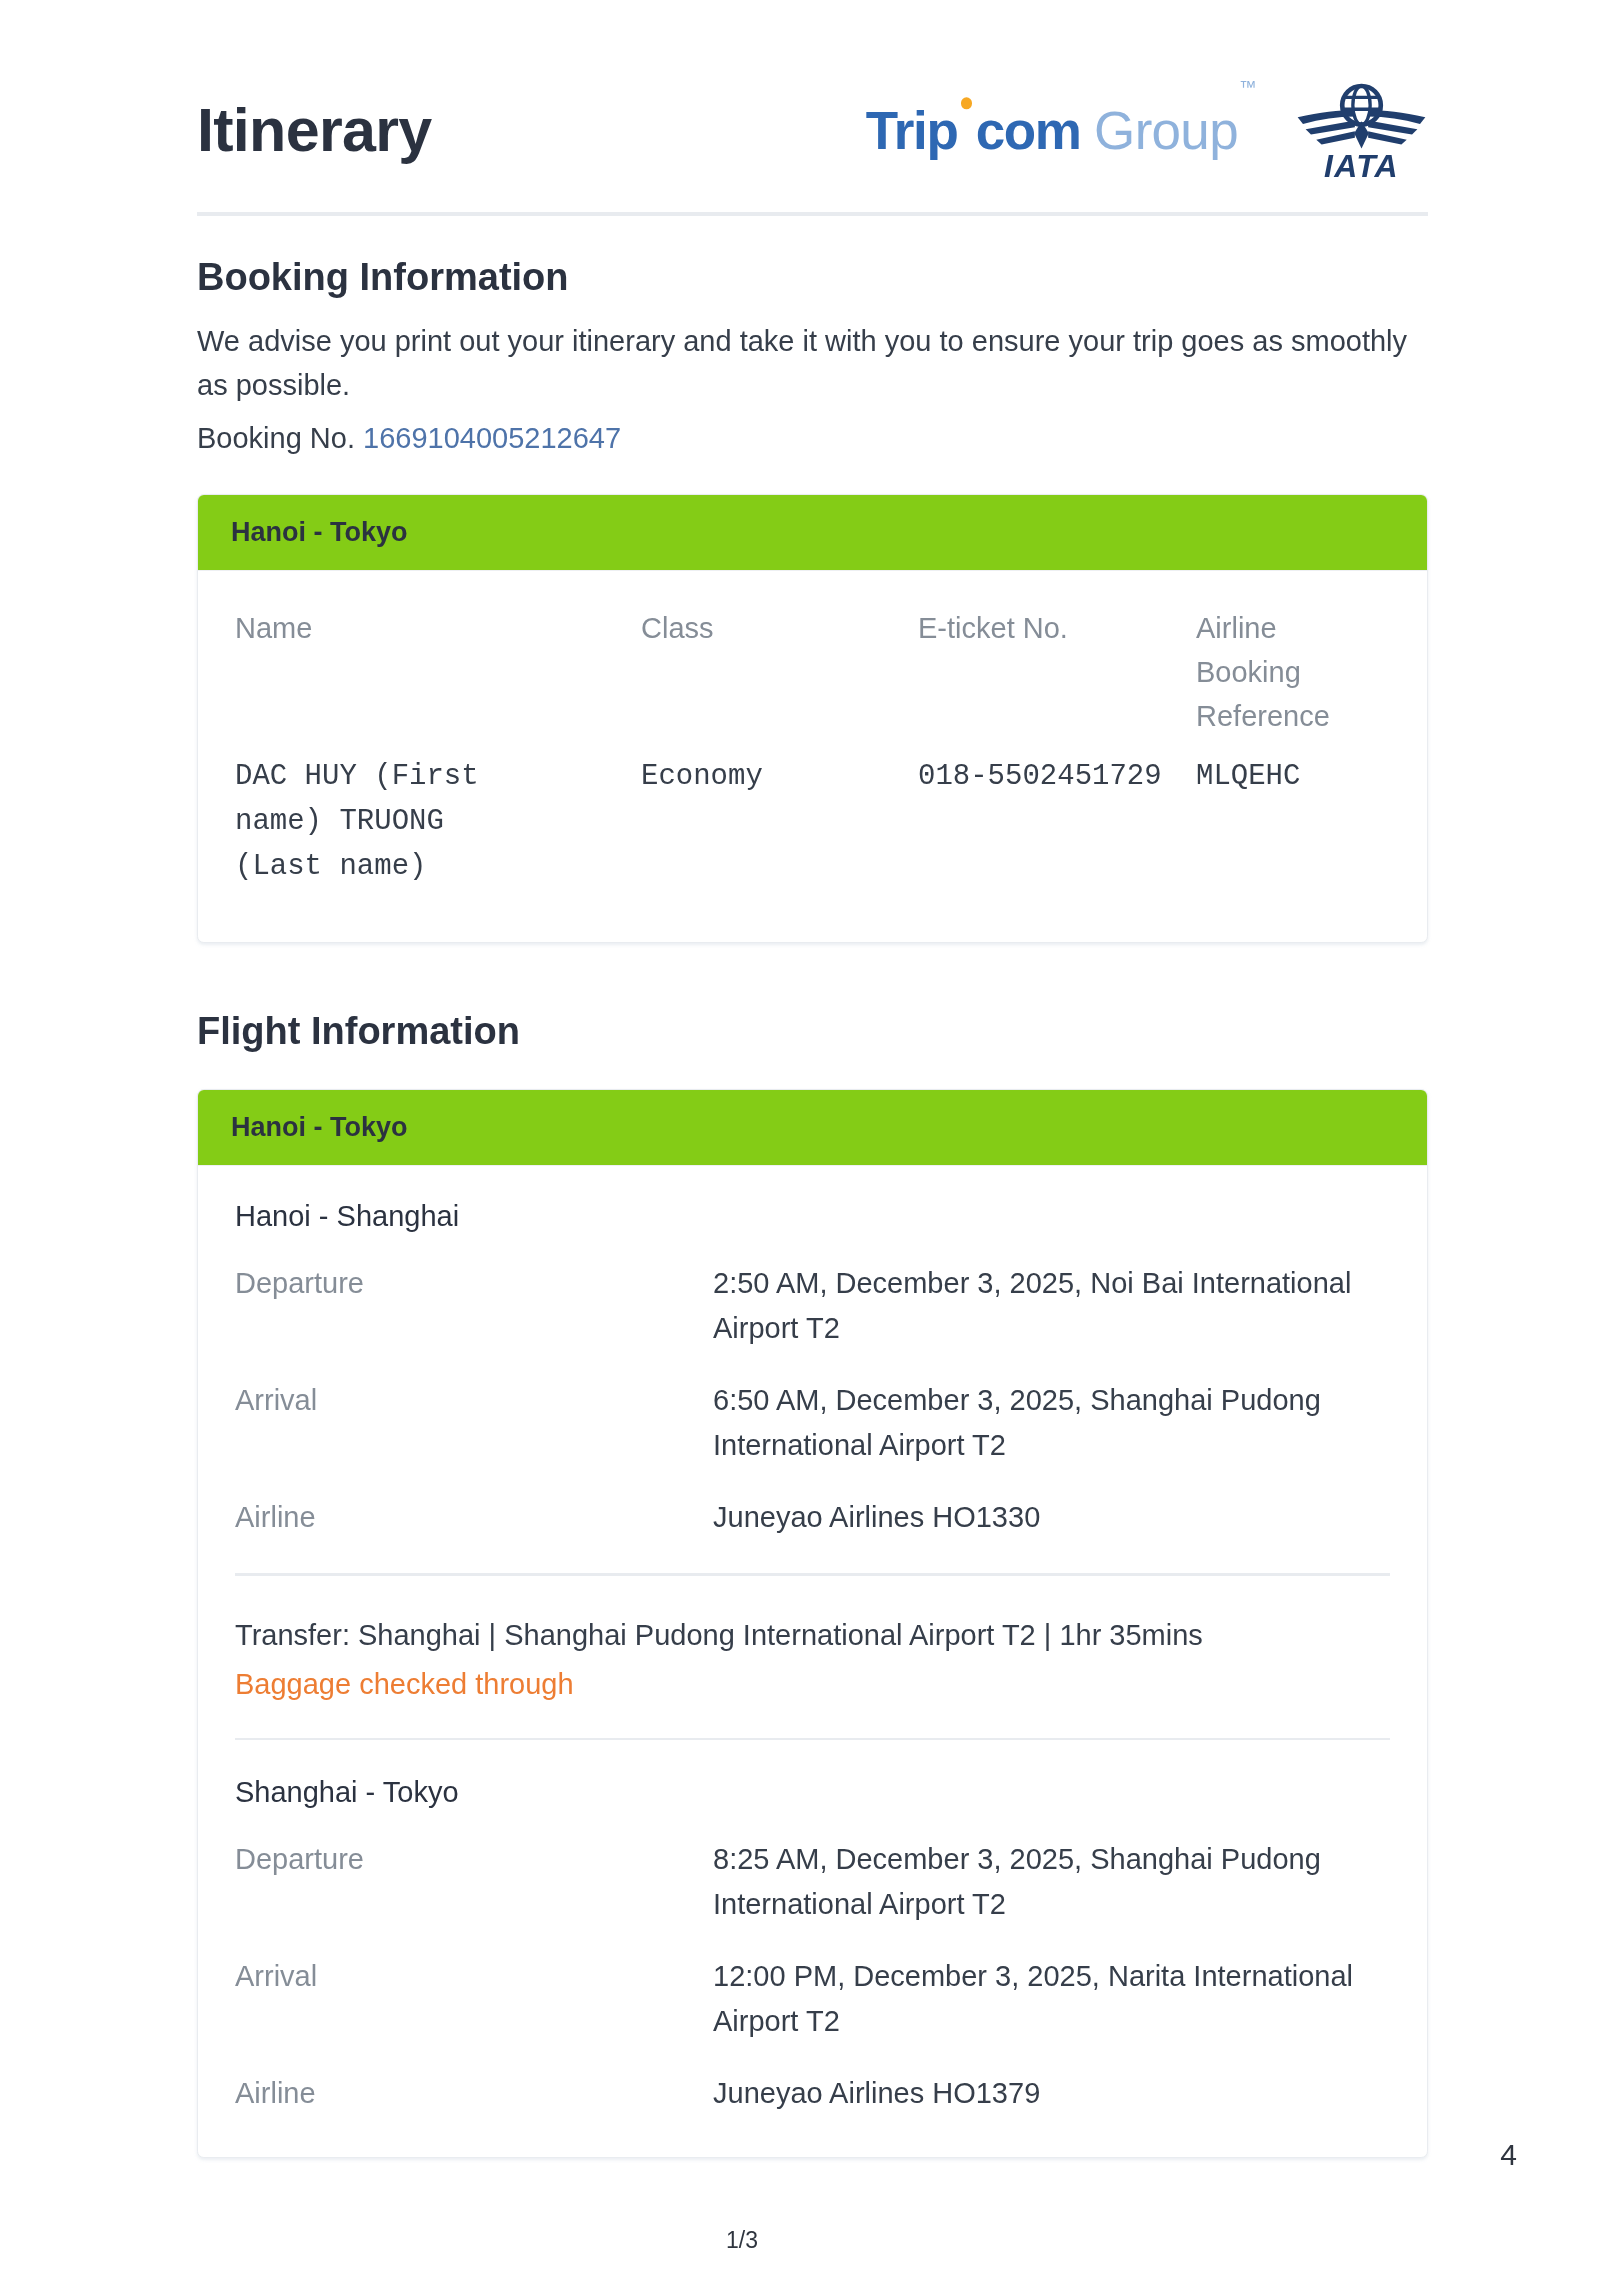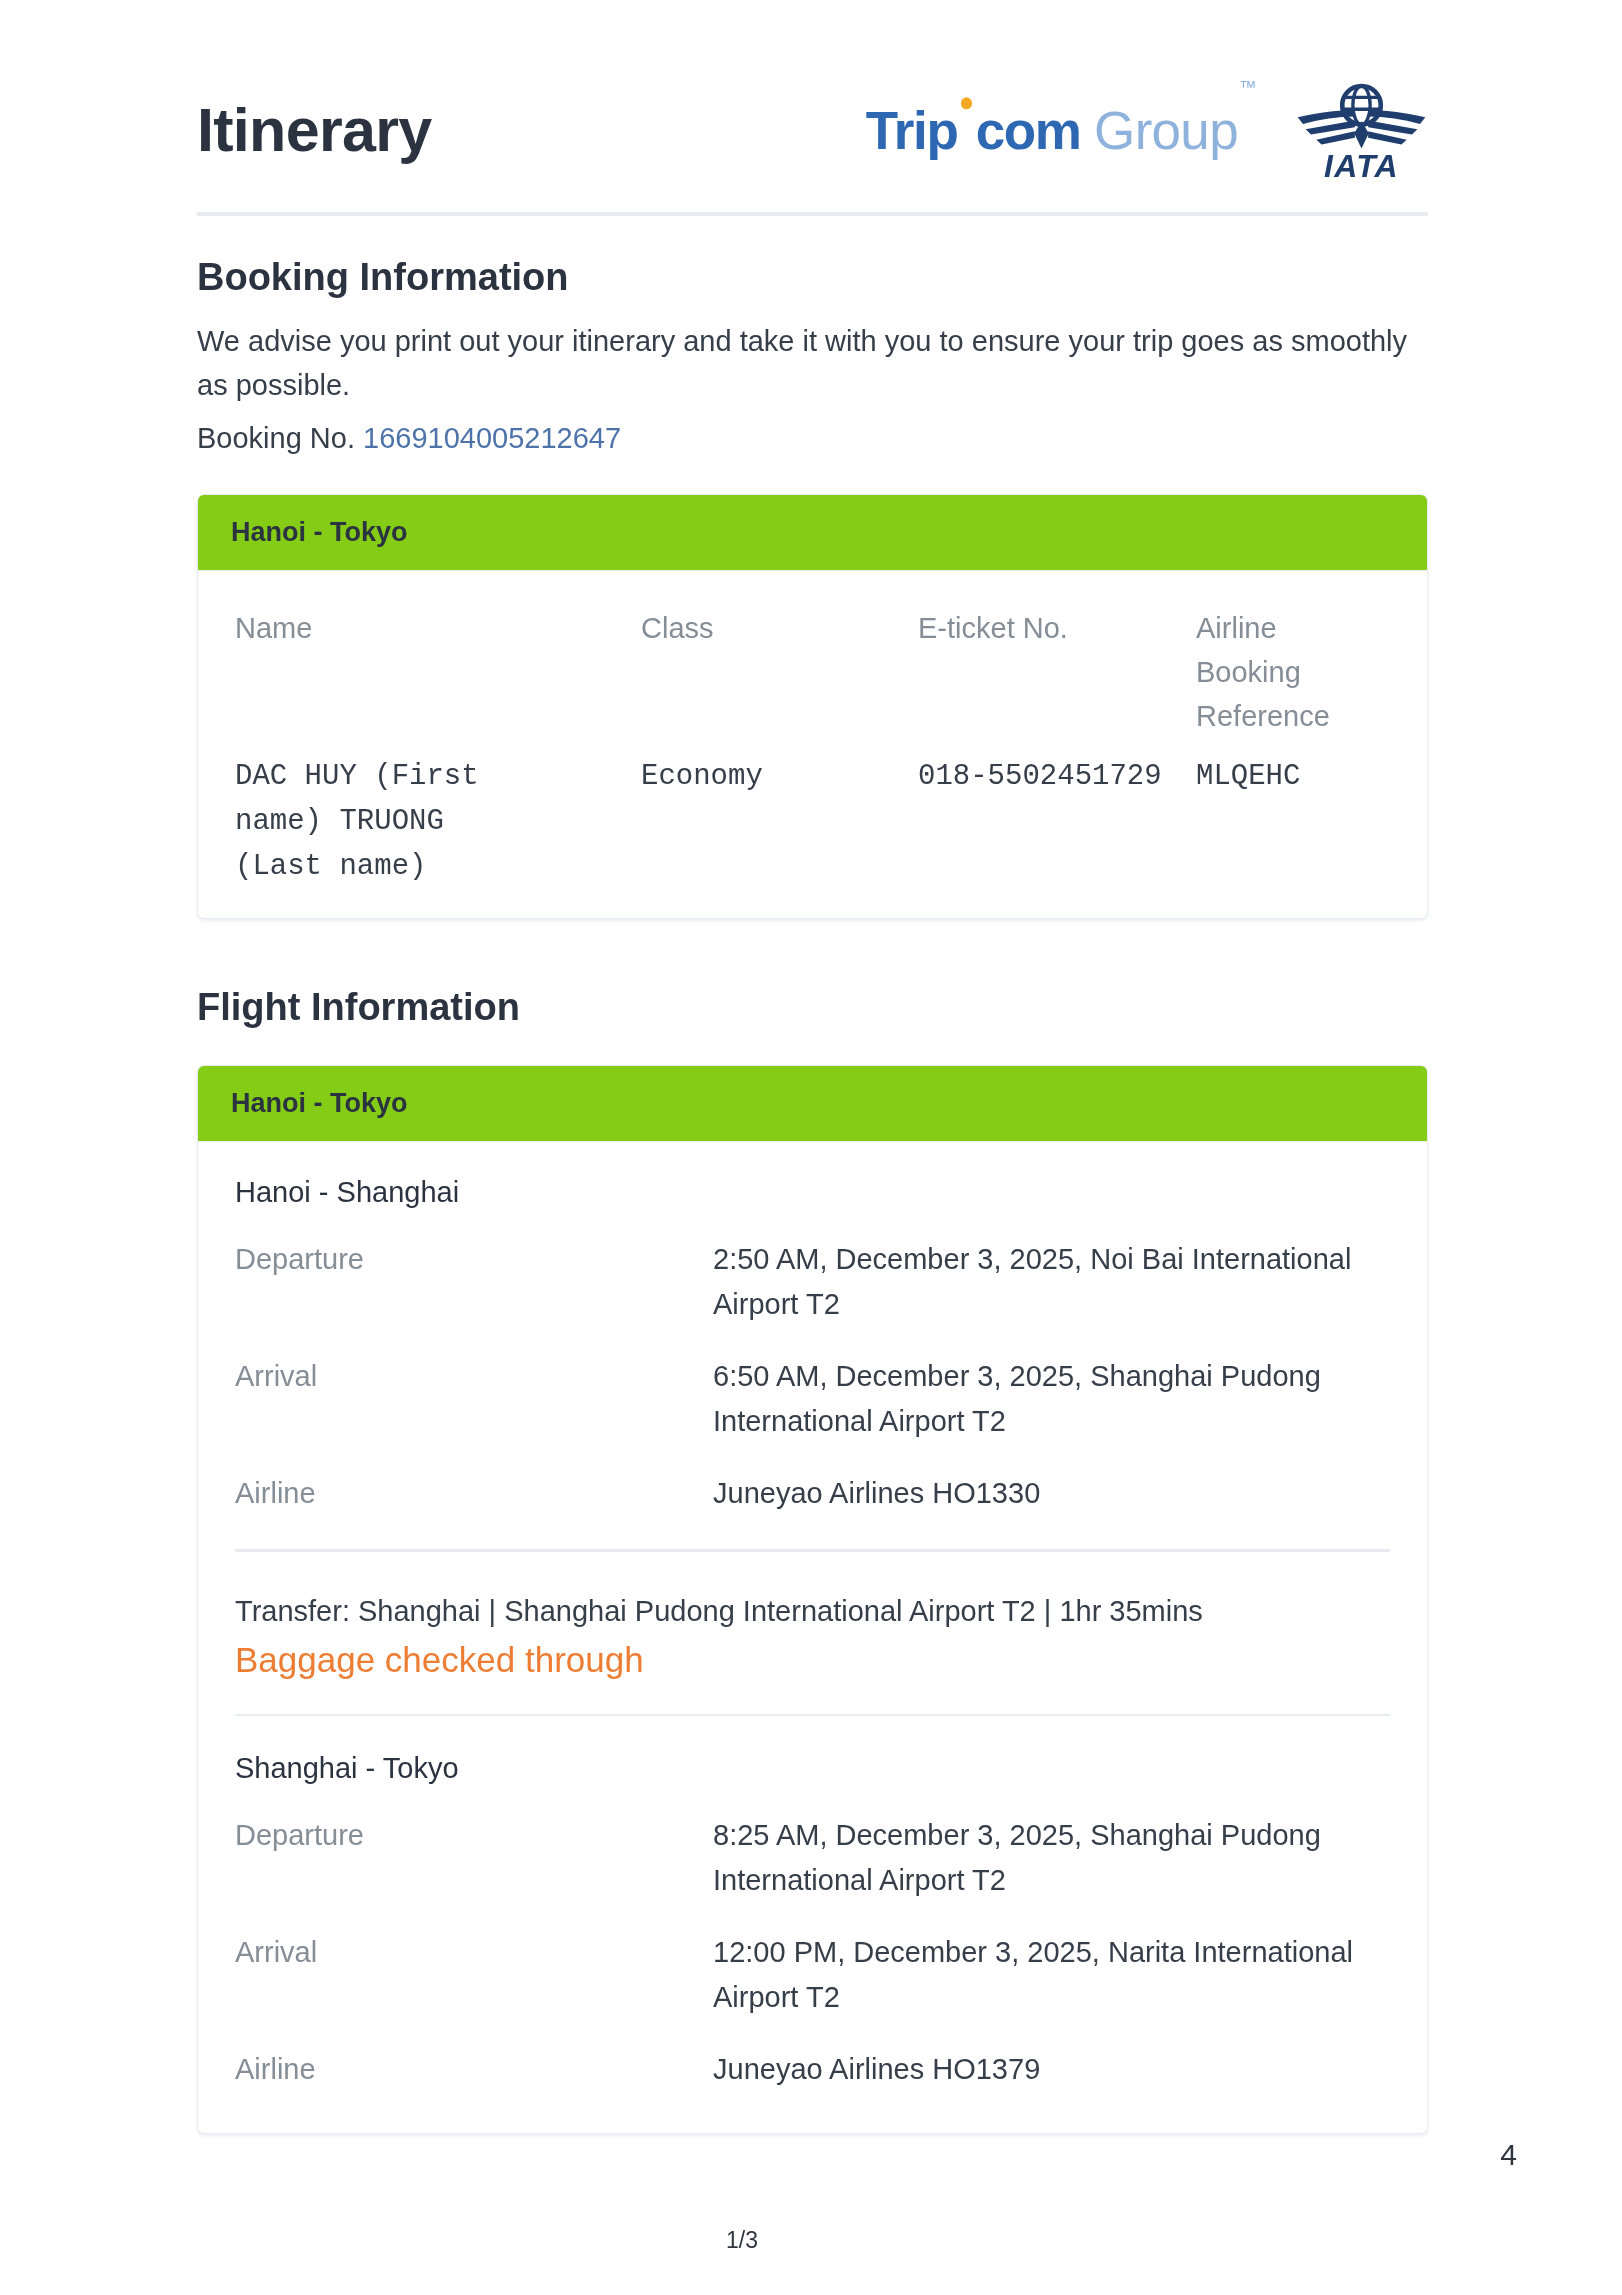--- a/index.html
+++ b/index.html
@@ -27,39 +27,39 @@
   .section-heading.flight{margin-top:65px;}
 
   .advice{font-size:29px;line-height:44px;color:#363e4a;margin-top:17.7px;}
   .booking-line{font-size:29px;line-height:44px;margin-top:8.2px;color:#363e4a;}
   .booking-no{color:#4e73a9;}
 
   
   .card{margin-top:34px;border:1.4px solid #e9ecf0;border-radius:6.8px;background:#ffffff;
         box-shadow:0 2px 3.4px rgba(185,198,212,0.30);overflow:hidden;}
   .card-band{background:#84cc16;padding:22px 33px;font-size:27px;font-weight:bold;color:#2b3240;border-bottom:0.7px solid #eef0f3;}
-  .card-body{padding:35px 37px 29px 37px;}
+  .card-body{padding:35px 37px 53px 37px;}
   .card-body.flight-body{padding:33px 37px 41px 37px;}
 
   
   .btable-head{display:grid;grid-template-columns:406px 277px 278px 1fr;font-size:29px;line-height:44px;color:#858d97;}
   .btable-row{display:grid;grid-template-columns:406px 277px 278px 1fr;font-size:29px;line-height:45px;color:#363e4a;margin-top:16.3px;font-family:Liberation Mono, monospace;}
   .cell-name{padding-right:133px;}
   .cell-ref-head{padding-right:75px;}
 
   
   .seg-title{font-size:29px;font-weight:normal;color:#2b3240;margin-bottom:27px;line-height:1.2;}
   .frow{display:grid;grid-template-columns:478px 1fr;margin-bottom:27px;}
   .frow:last-child{margin-bottom:0;}
   .flabel{font-size:29px;line-height:45px;color:#858d97;}
   .fvalue{font-size:29px;line-height:45px;color:#363e4a;}
   .seg-divider{height:2.7px;background:#e8ebef;margin:33px 0 0 0;}
   .transfer-block{margin-top:38px;}
   .transfer-text{font-size:29px;line-height:42px;color:#363e4a;}
-  .baggage-text{font-size:35px;line-height:42px;color:#ed7d33;margin-top:6.8px;}
+  .baggage-text{font-size:29px;line-height:42px;color:#ed7d33;margin-top:6.8px;}
   .seg2-title{margin-top:35px;}
 
   
   .page-number{position:absolute;top:2138px;right:106px;font-size:30px;color:#2f353f;}
   .footer-indicator{position:absolute;top:2227px;left:0;width:1484px;text-align:center;font-size:23px;color:#2f353f;}
 </style>
 </head>
 <body>
 
 <div class="page">

